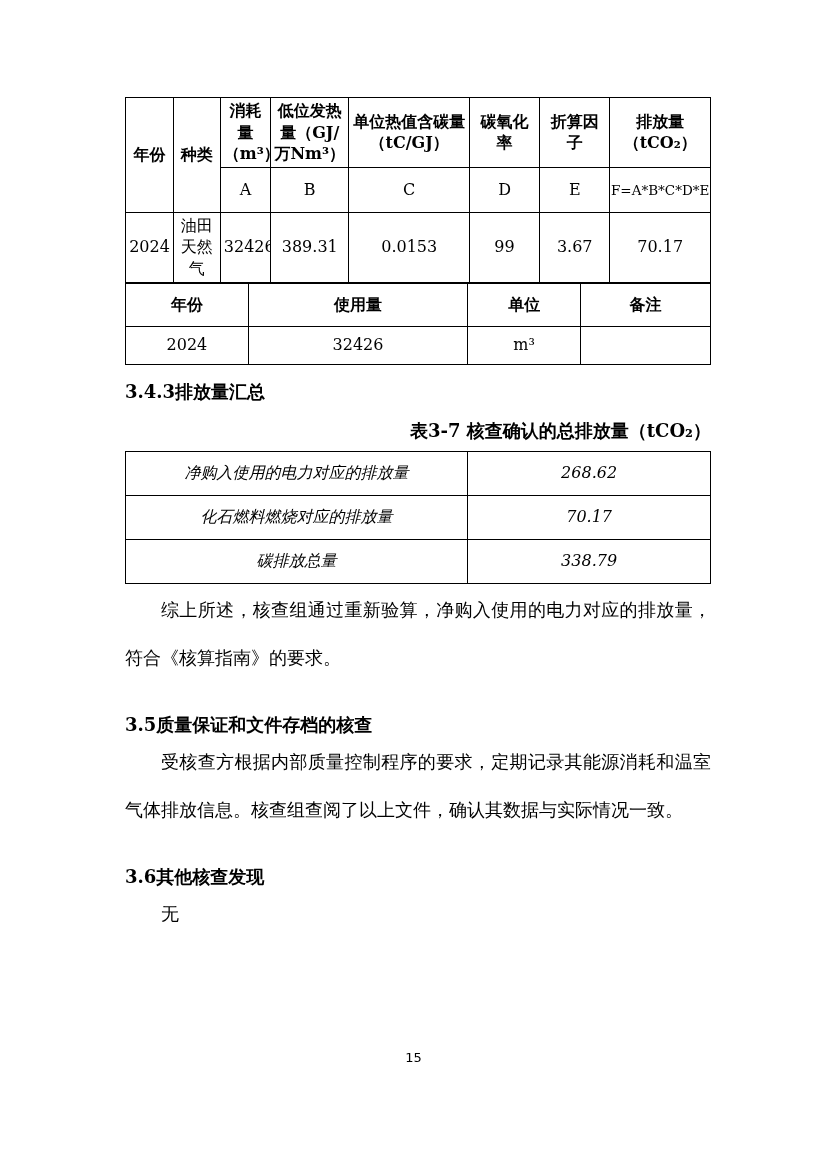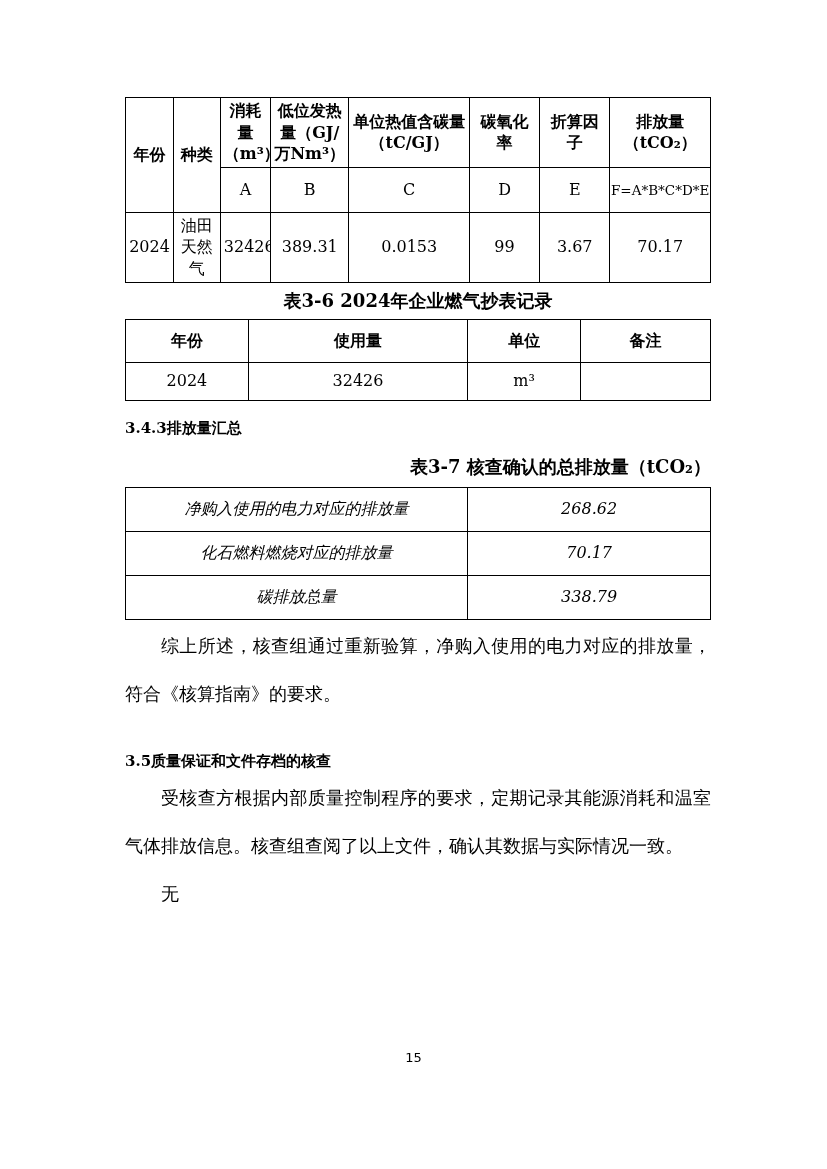--- a/index.html
+++ b/index.html
@@ -49,21 +49,21 @@
   .t-total .data-row { height: 44px; font-style: italic; }
   .caption {
     font-size: 18px;
     font-weight: bold;
     text-align: center;
     line-height: 28px;
     margin: 4px 0;
   }
   .caption-t37 { margin-top: 12px; margin-bottom: 6px; text-align: right; }
   .section-heading {
-    font-size: 15px;
+    font-size: 18px;
     font-weight: bold;
     line-height: 26px;
     margin-top: 14px;
     text-align: left;
   }
   .heading-gap { margin-top: 30px; }
   .para {
     font-size: 18px;
     line-height: 48px;
     text-align: justify;
@@ -122,21 +122,20 @@
         <td>32426</td>
         <td>389.31</td>
         <td>0.0153</td>
         <td>99</td>
         <td>3.67</td>
         <td>70.17</td>
       </tr>
     </tbody>
       </table>
 
-    <div class="caption">表3-6 2024年企业燃气抄表记录</div>
 
     <table class="t-gas">
       <colgroup>
         <col style="width:21.0%">
           <col style="width:37.5%">
         <col style="width:19.3%">
           <col style="width:22.2%">
       </colgroup>
       <tbody>
           <tr class="hdr-row">
@@ -178,19 +177,20 @@
       </tr>
     </tbody>
       </table>
 
     <p class="para para-tight">综上所述，核查组通过重新验算，净购入使用的电力对应的排放量，符合《核算指南》的要求。</p>
 
     <div class="section-heading heading-gap">3.5质量保证和文件存档的核查</div>
 
     <p class="para">受核查方根据内部质量控制程序的要求，定期记录其能源消耗和温室气体排放信息。核查组查阅了以上文件，确认其数据与实际情况一致。</p>
 
+    <div class="section-heading heading-gap">3.6其他核查发现</div>
 
     <p class="para">无</p>
 
   </div>
 
   <div class="page-number">15</div>
 </div>
 
 </body></html>

